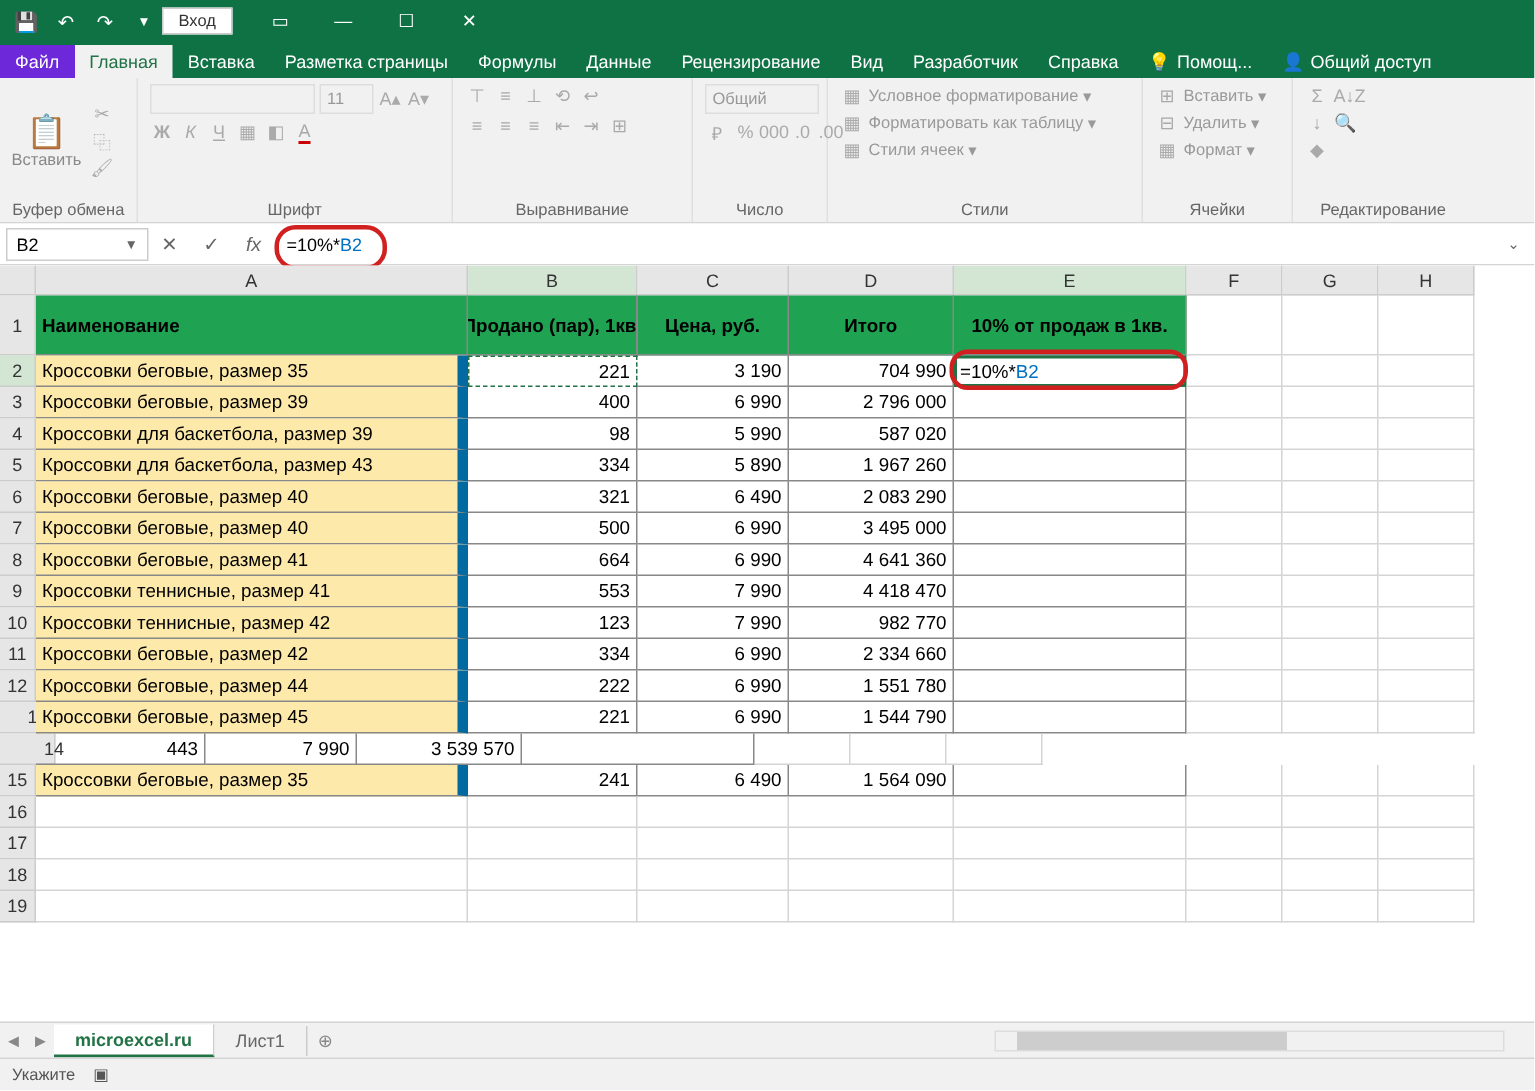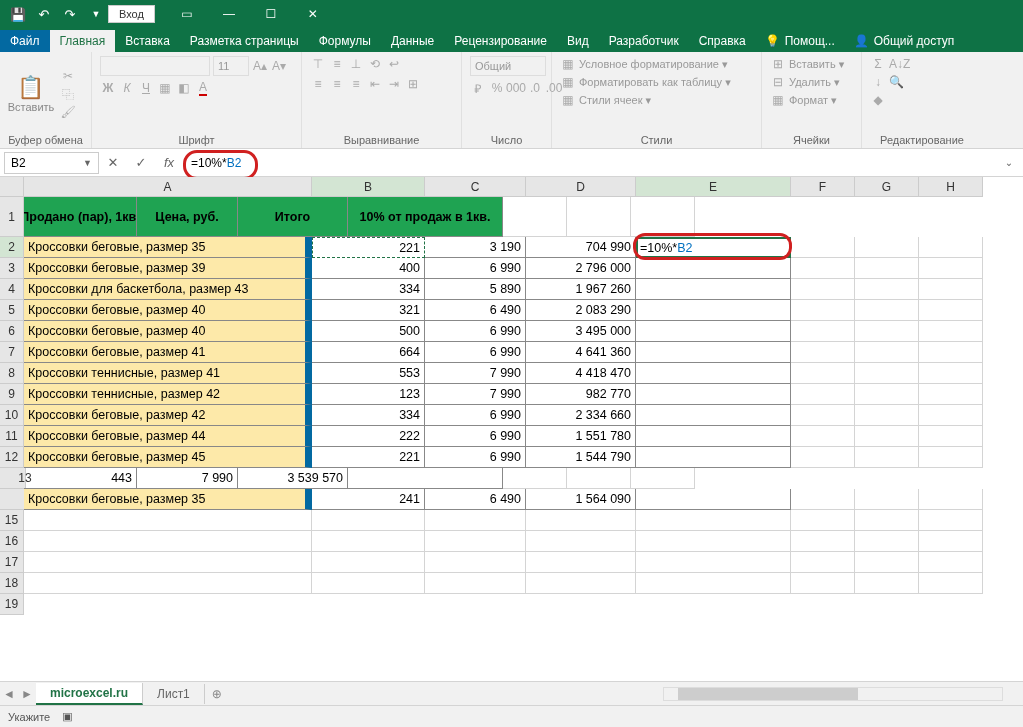--- a/index.html
+++ b/index.html
@@ -8,21 +8,21 @@
 .title-bar { height: 28px; background: #0e7245; display: flex; align-items: center; color: #fff; font-size: 12px; }
 .title-bar .qat { display: flex; gap: 2px; padding-left: 6px; align-items: center; }
 .qat-btn { width: 24px; height: 24px; display: flex; align-items: center; justify-content: center; color: #fff; font-size: 13px; }
 .title-bar .title { flex: 1; text-align: center; }
 .win-controls { display: flex; gap: 2px; padding-right: 2px; align-items: center; }
 .login-btn { background: #fff; color: #333; padding: 2px 10px; font-size: 11px; margin-right: 10px; border: 1px solid #ccc; }
 .win-btn { width: 40px; height: 28px; display: flex; align-items: center; justify-content: center; color: #fff; font-size: 12px; }
 
 .tabs { height: 24px; background: #0e7245; display: flex; align-items: flex-end; font-size: 12px; color: #fff; }
 .tab { padding: 4px 10px; cursor: pointer; }
-.tab.file { background: #0369a1; }
+.tab.file { background: #6d28d9; }
 .tab.active { background: #f1f1f1; color: #217346; }
 .tab .icon { margin-right: 4px; }
 
 .ribbon { height: 97px; background: #f1f1f1; border-bottom: 1px solid #d4d4d4; display: flex; font-size: 11px; color: #999; }
 .group { border-right: 1px solid #e0e0e0; padding: 4px 8px 2px 8px; display: flex; flex-direction: column; justify-content: space-between; }
 .group-label { text-align: center; color: #666; font-size: 11px; padding-top: 2px; }
 .group-body { display: flex; gap: 6px; flex: 1; }
 .big-btn { display: flex; flex-direction: column; align-items: center; justify-content: center; width: 46px; }
 .big-btn .ico { font-size: 22px; color: #bbb; }
 .big-btn .lbl { font-size: 11px; color: #888; }
@@ -259,20 +259,21 @@
       <div class="row-head" style="height: 21px; padding-left: 25px;">13</div>
       <div class="row-head" style="height: 21px; padding-left: 36px;">14</div>
       <div class="row-head" style="height: 21px;">15</div>
       <div class="row-head" style="height: 21px;">16</div>
       <div class="row-head" style="height: 21px;">17</div>
       <div class="row-head" style="height: 21px;">18</div>
       <div class="row-head" style="height: 21px;">19</div>
     </div>
   <div class="grid" id="grid">
       <div class="g-row" style="height: 40px;">
+        <div class="g-cell hdr-cell" style="width: 288px; height: 100%; justify-content: flex-start;">Наименование</div>
         <div class="g-cell hdr-cell" style="width: 113px; height: 100%;">Продано (пар), 1кв.</div>
         <div class="g-cell hdr-cell" style="width: 101px; height: 100%;">Цена, руб.</div>
         <div class="g-cell hdr-cell" style="width: 110px; height: 100%;">Итого</div>
         <div class="g-cell hdr-cell" style="width: 155px; height: 100%;">10% от продаж в 1кв.</div>
         <div class="g-cell empty" style="width: 64px; height: 100%;"></div>
         <div class="g-cell empty" style="width: 64px; height: 100%;"></div>
         <div class="g-cell empty" style="width: 64px; height: 100%;"></div>
       </div>
       <div class="g-row" style="height: 21px;">
         <div class="g-cell name-cell" style="width: 288px; height: 100%;">Кроссовки беговые, размер 35</div>
@@ -285,20 +286,30 @@
         </div>
         <div class="g-cell empty" style="width: 64px; height: 100%;"></div>
         <div class="g-cell empty" style="width: 64px; height: 100%;"></div>
         <div class="g-cell empty" style="width: 64px; height: 100%;"></div>
       </div>
       <div class="g-row" style="height: 21px;">
         <div class="g-cell name-cell" style="width: 288px; height: 100%;">Кроссовки беговые, размер 39</div>
         <div class="g-cell data-cell" style="width: 113px; height: 100%;">400</div>
         <div class="g-cell data-cell" style="width: 101px; height: 100%;">6 990</div>
         <div class="g-cell data-cell" style="width: 110px; height: 100%;">2 796 000</div>
+        <div class="g-cell data-cell" style="width: 155px; height: 100%; justify-content: flex-start;"></div>
+        <div class="g-cell empty" style="width: 64px; height: 100%;"></div>
+        <div class="g-cell empty" style="width: 64px; height: 100%;"></div>
+        <div class="g-cell empty" style="width: 64px; height: 100%;"></div>
+      </div>
+      <div class="g-row" style="height: 21px;">
+        <div class="g-cell name-cell" style="width: 288px; height: 100%;">Кроссовки для баскетбола, размер 39</div>
+        <div class="g-cell data-cell" style="width: 113px; height: 100%;">98</div>
+        <div class="g-cell data-cell" style="width: 101px; height: 100%;">5 990</div>
+        <div class="g-cell data-cell" style="width: 110px; height: 100%;">587 020</div>
         <div class="g-cell data-cell" style="width: 155px; height: 100%; justify-content: flex-start;"></div>
         <div class="g-cell empty" style="width: 64px; height: 100%;"></div>
         <div class="g-cell empty" style="width: 64px; height: 100%;"></div>
         <div class="g-cell empty" style="width: 64px; height: 100%;"></div>
       </div>
       <div class="g-row" style="height: 21px;">
         <div class="g-cell name-cell" style="width: 288px; height: 100%;">Кроссовки для баскетбола, размер 43</div>
         <div class="g-cell data-cell" style="width: 113px; height: 100%;">334</div>
         <div class="g-cell data-cell" style="width: 101px; height: 100%;">5 890</div>
         <div class="g-cell data-cell" style="width: 110px; height: 100%;">1 967 260</div>

